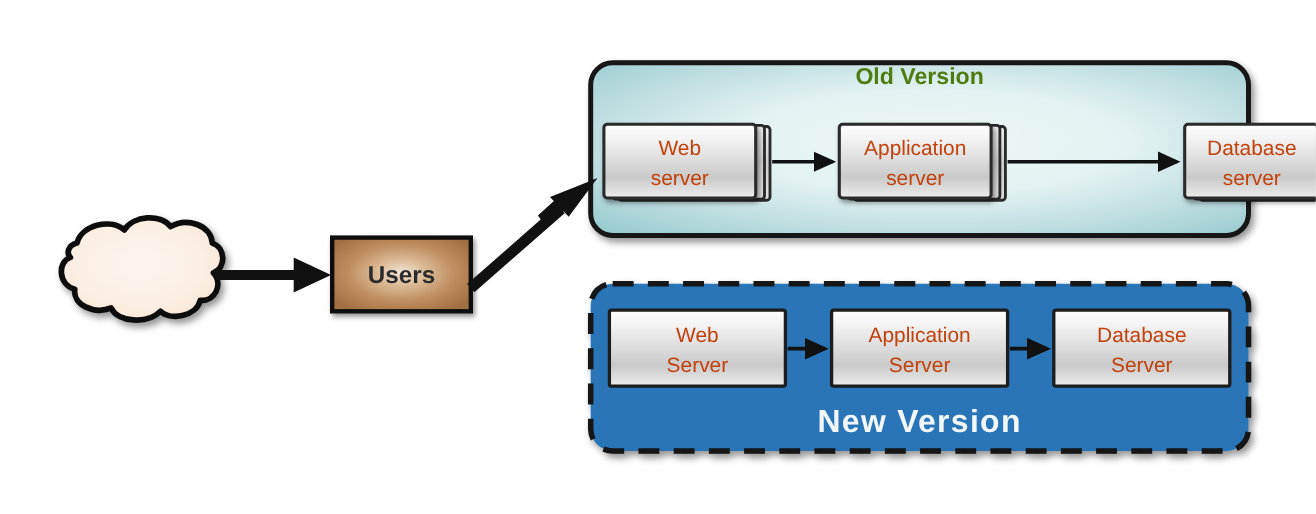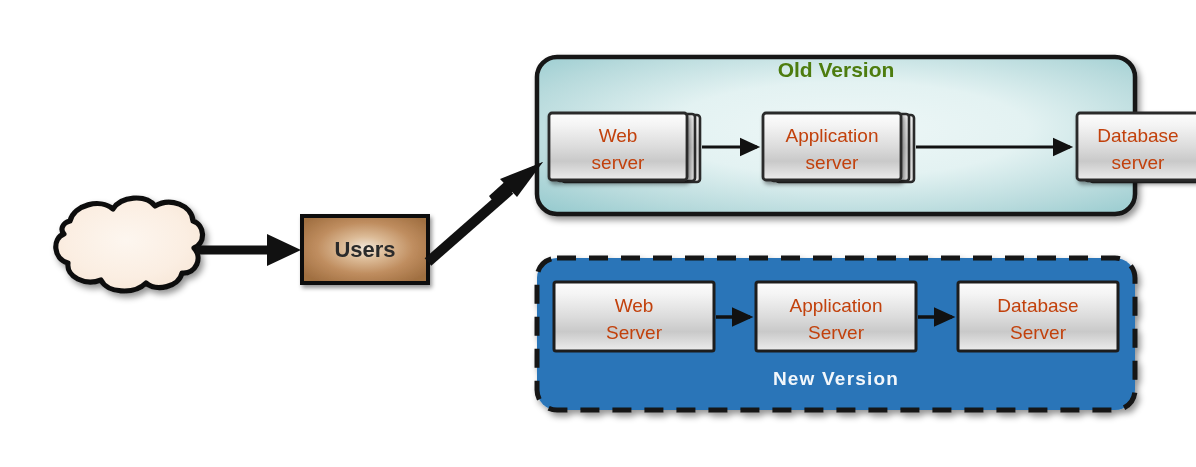--- a/index.html
+++ b/index.html
@@ -57,21 +57,21 @@
   .oldver-title {
     left: 537px; top: 59px;
     width: 598px;
     font-size: 21px;
     font-weight: bold;
     color: #4d7c0f;
   }
   .newver-title {
     left: 537px; top: 369px;
     width: 598px;
-    font-size: 19px;
+    font-size: 29px;
     font-weight: bold;
     color: #f2f7fb;
     letter-spacing: 1.2px;
     text-align: center;
   }
   .box-label {
     position: absolute;
     text-align: center;
     font-size: 19px;
     color: #c2410c;

